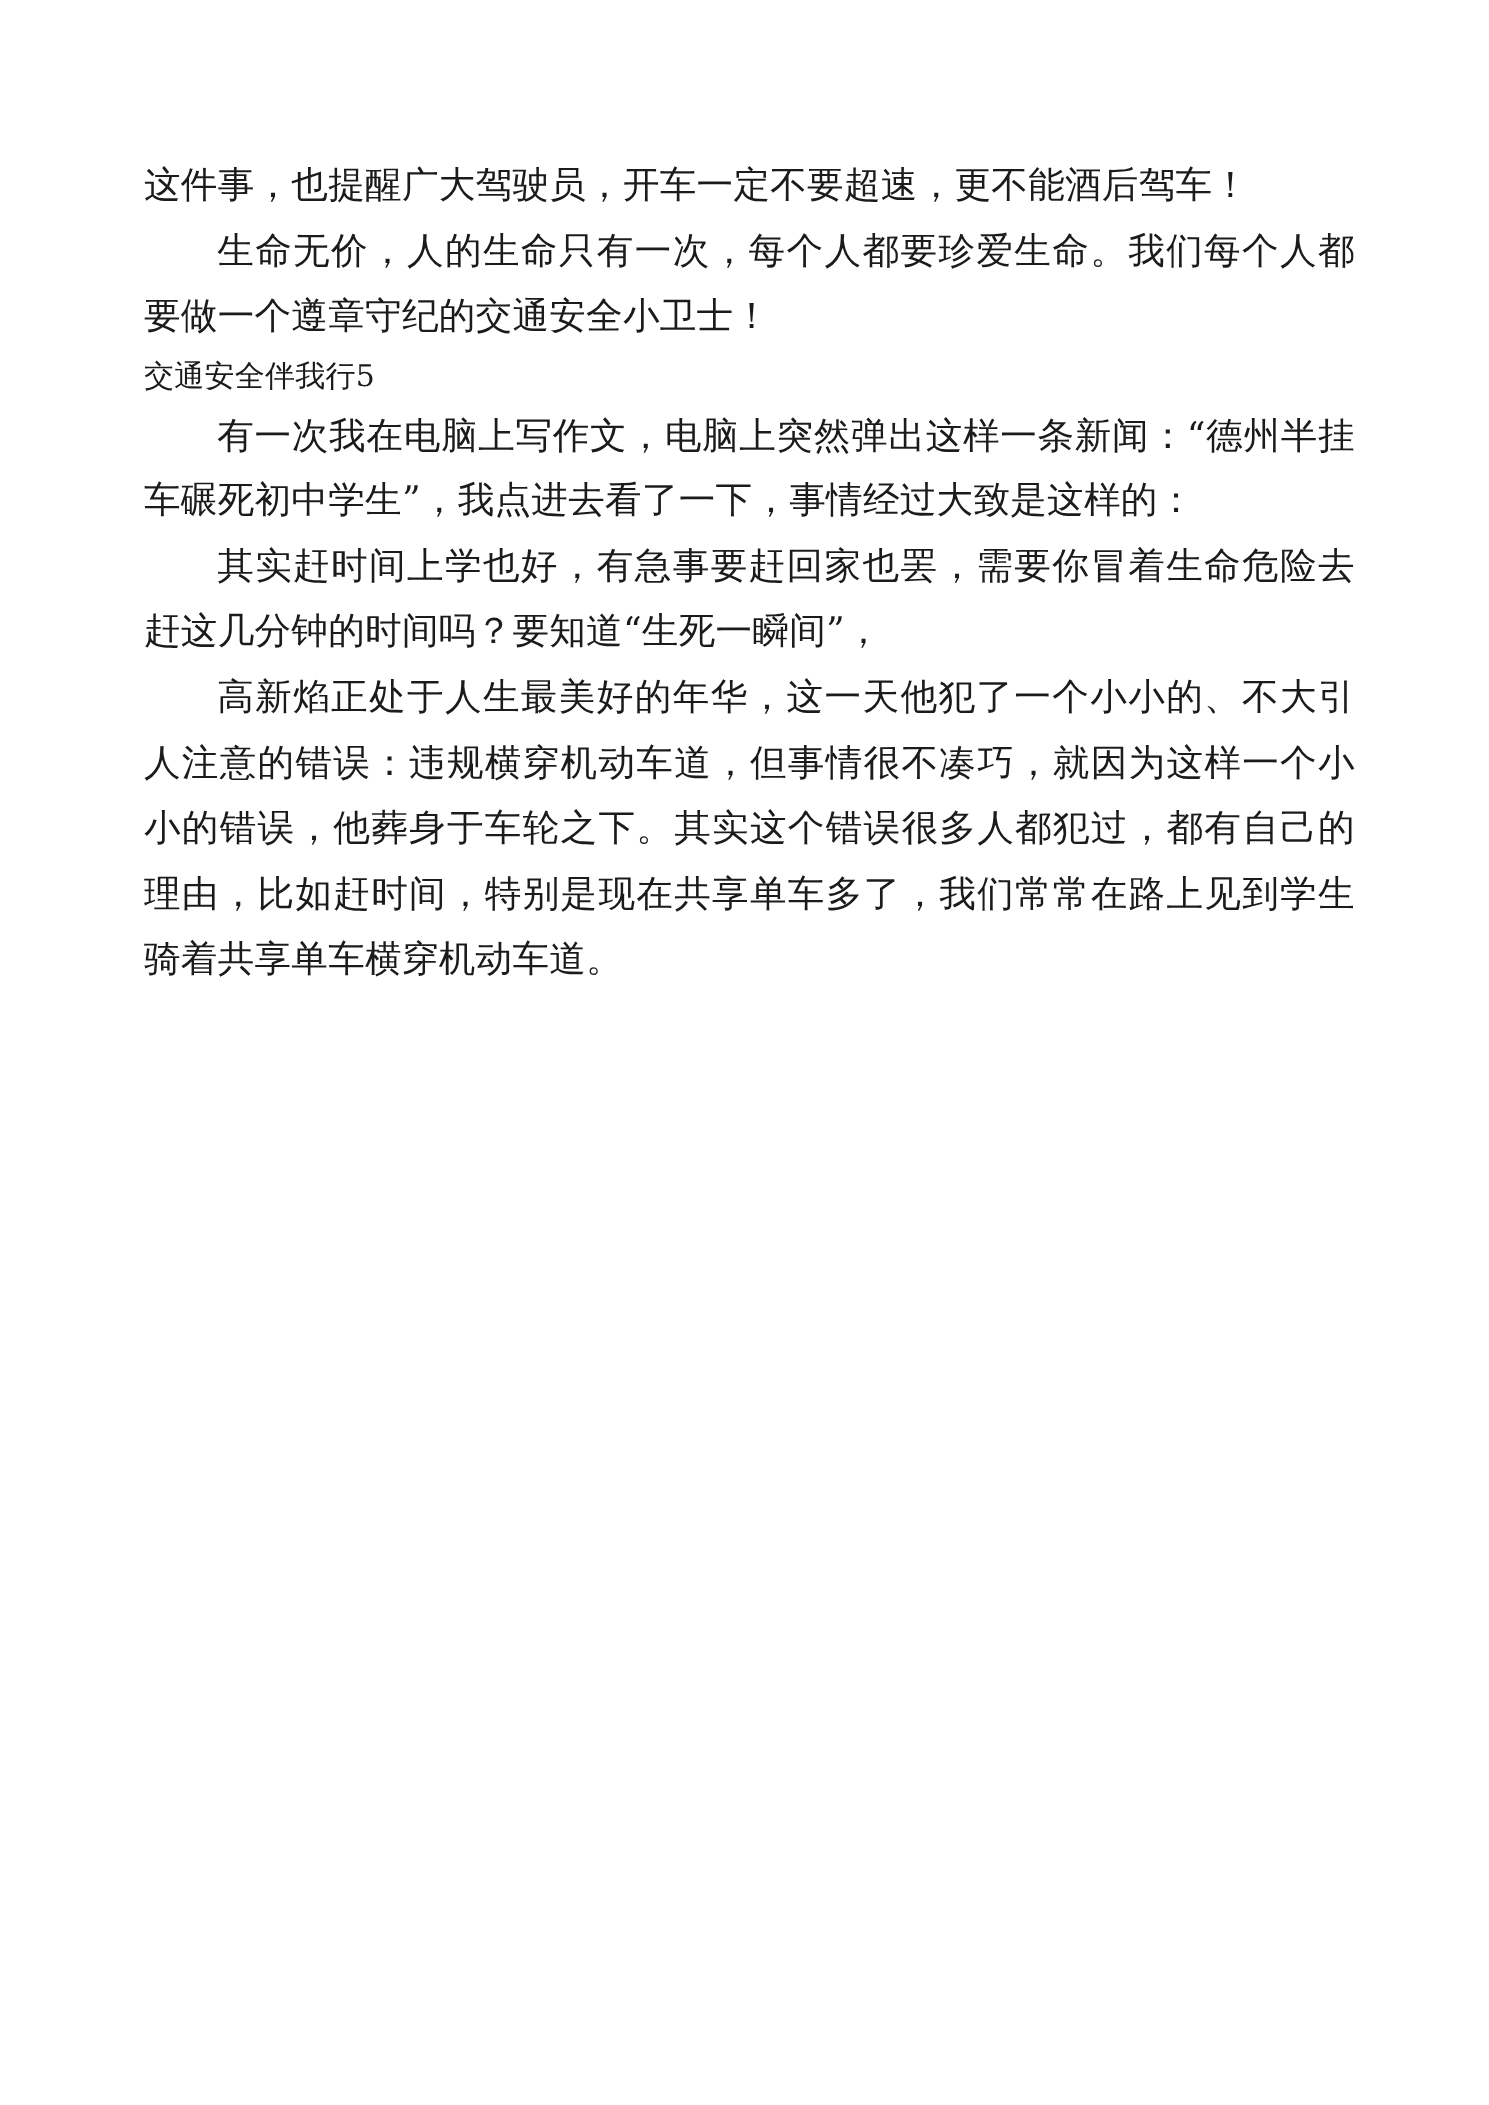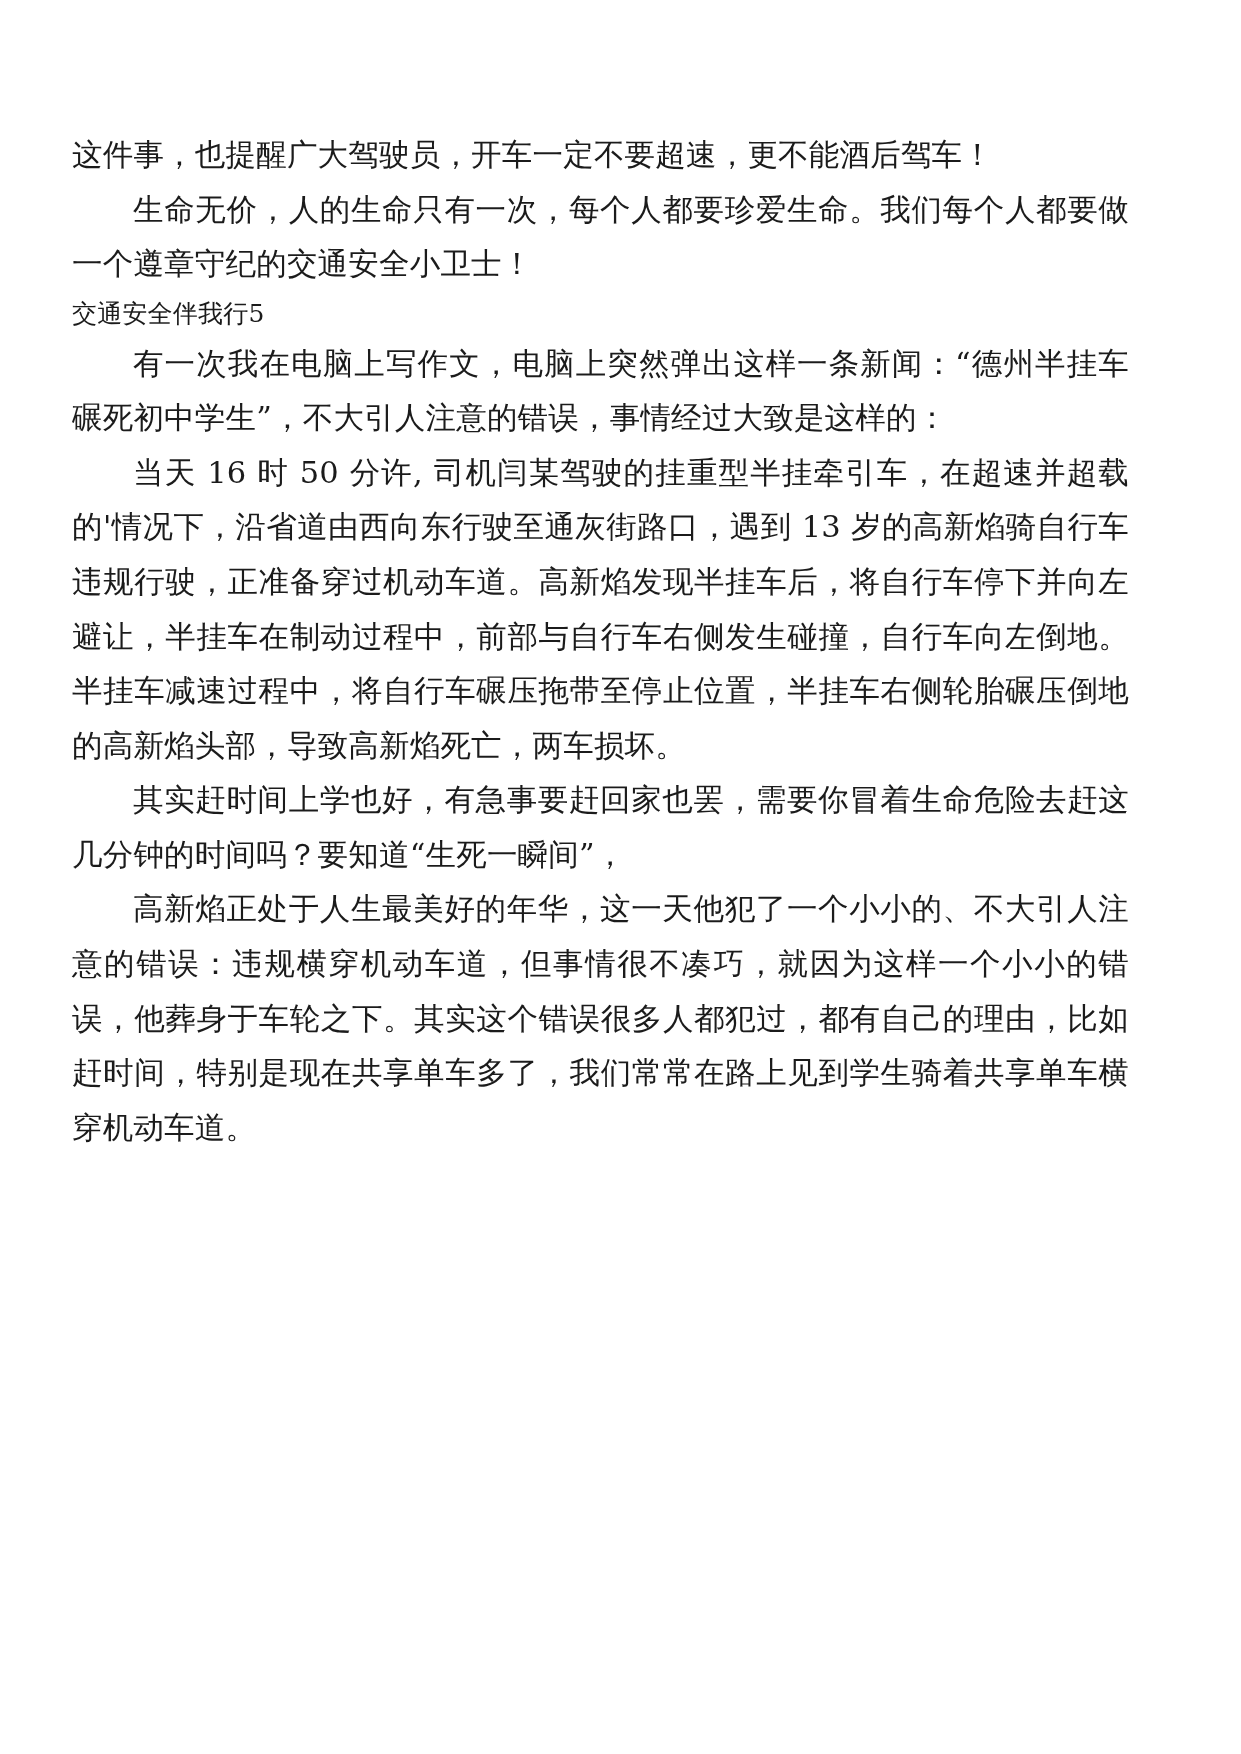--- a/index.html
+++ b/index.html
@@ -6,21 +6,21 @@
     margin: 0;
     padding: 0;
     background: #ffffff;
   }
   .page {
     position: relative;
     width: 1241px;
     height: 1754px;
     background: #ffffff;
     box-sizing: border-box;
-    padding: 128px 112px 60px 72px;
+    padding: 128px 112px 60px 120px;
     font-family: "DejaVu Serif", "Liberation Serif", serif;
     color: #1b1b1b;
   }
   .doc-body {
     font-size: 30.5px;
     line-height: 1.79;
     text-align: justify;
     text-justify: inter-ideograph;
     letter-spacing: 0.2px;
   }
@@ -41,18 +41,17 @@
   }
 </style>
 </head>
 <body>
 
 <div class="page">
   <div class="doc-body">
     <p class="noindent">这件事，也提醒广大驾驶员，开车一定不要超速，更不能酒后驾车！</p>
     <p class="indent">生命无价，人的生命只有一次，每个人都要珍爱生命。我们每个人都要做一个遵章守纪的交通安全小卫士！</p>
     <p class="heading">交通安全伴我行5</p>
-    <p class="indent">有一次我在电脑上写作文，电脑上突然弹出这样一条新闻：“德州半挂车碾死初中学生”，不大引人注意的错误，事情经过大致是这样的：</p>
-    <p class="indent">当天 16 时 50 分许, 司机闫某驾驶的挂重型半挂牵引车，在超速并超载的'情况下，沿省道由西向东行驶至通灰街路口，遇到 13 岁的高新焰骑自行车违规行驶，正准备穿过机动车道。高新焰发现半挂车后，将自行车停下并向左避让，半挂车在制动过程中，前部与自行车右侧发生碰撞，自行车向左倒地。半挂车减速过程中，将自行车碾压拖带至停止位置，半挂车右侧轮胎碾压倒地的高新焰头部，导致高新焰死亡，两车损坏。</p>
+    <p class="indent">有一次我在电脑上写作文，电脑上突然弹出这样一条新闻：“德州半挂车碾死初中学生”，我点进去看了一下，事情经过大致是这样的：</p>
     <p class="indent">其实赶时间上学也好，有急事要赶回家也罢，需要你冒着生命危险去赶这几分钟的时间吗？要知道“生死一瞬间”，</p>
     <p class="indent">高新焰正处于人生最美好的年华，这一天他犯了一个小小的、不大引人注意的错误：违规横穿机动车道，但事情很不凑巧，就因为这样一个小小的错误，他葬身于车轮之下。其实这个错误很多人都犯过，都有自己的理由，比如赶时间，特别是现在共享单车多了，我们常常在路上见到学生骑着共享单车横穿机动车道。</p>
   </div>
 </div>
 
 </body></html>

